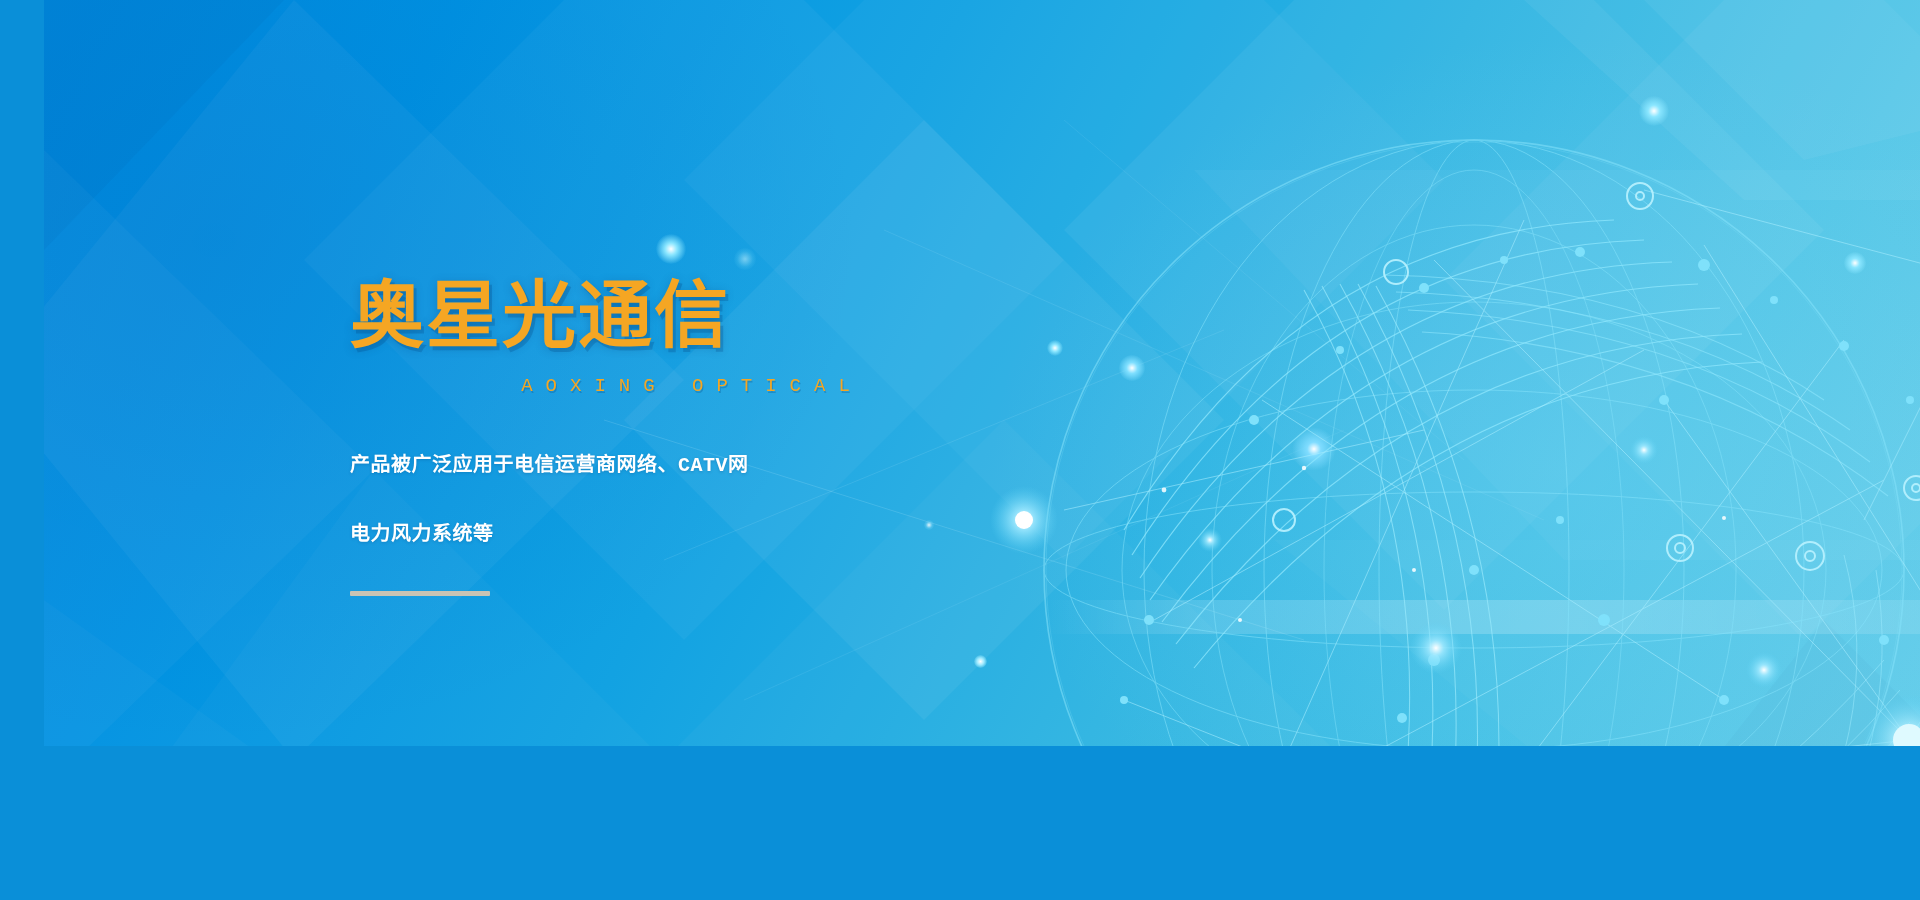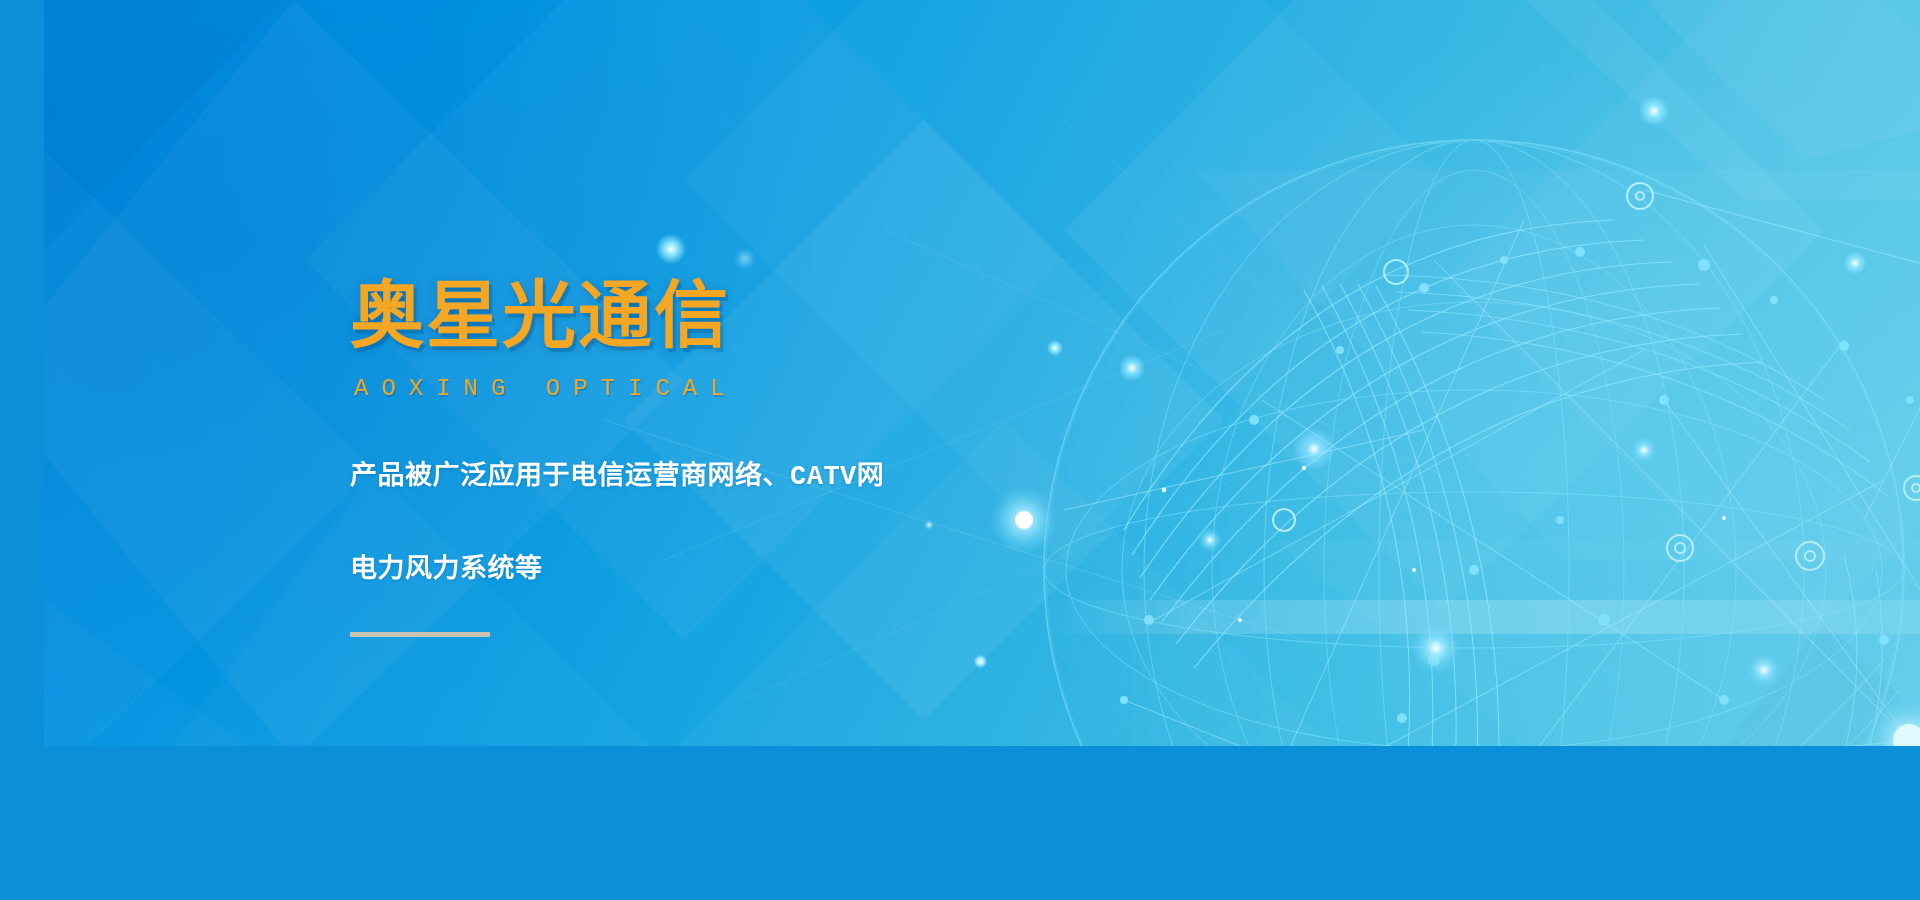--- a/index.html
+++ b/index.html
@@ -65,31 +65,32 @@
     font-size:74px;
     line-height:1.02;
     font-weight:700;
     letter-spacing:2px;
     color:#F5A623;
     text-shadow:3px 4px 0 rgba(0,60,120,0.22), 0 2px 10px rgba(0,50,110,0.25);
     white-space:nowrap;
   }
   .brand-en{
     margin:16px 0 0 4px;
-    font-size:24px;
+    font-size:19px;
     font-weight:400;
     letter-spacing:13px;
     color:#F5A623;
     text-shadow:1px 2px 0 rgba(0,60,120,0.25);
     white-space:nowrap;
+    text-align:center;
   }
   .desc{
     margin:52px 0 0 0;
     width:640px;
-    font-size:27px;
+    font-size:20px;
     line-height:1.72;
     font-weight:700;
     color:#ffffff;
     letter-spacing:0.5px;
     text-shadow:0 1px 3px rgba(0,60,120,0.25);
   }
   .rule{
     margin-top:38px;
     width:140px;
     height:5px;

